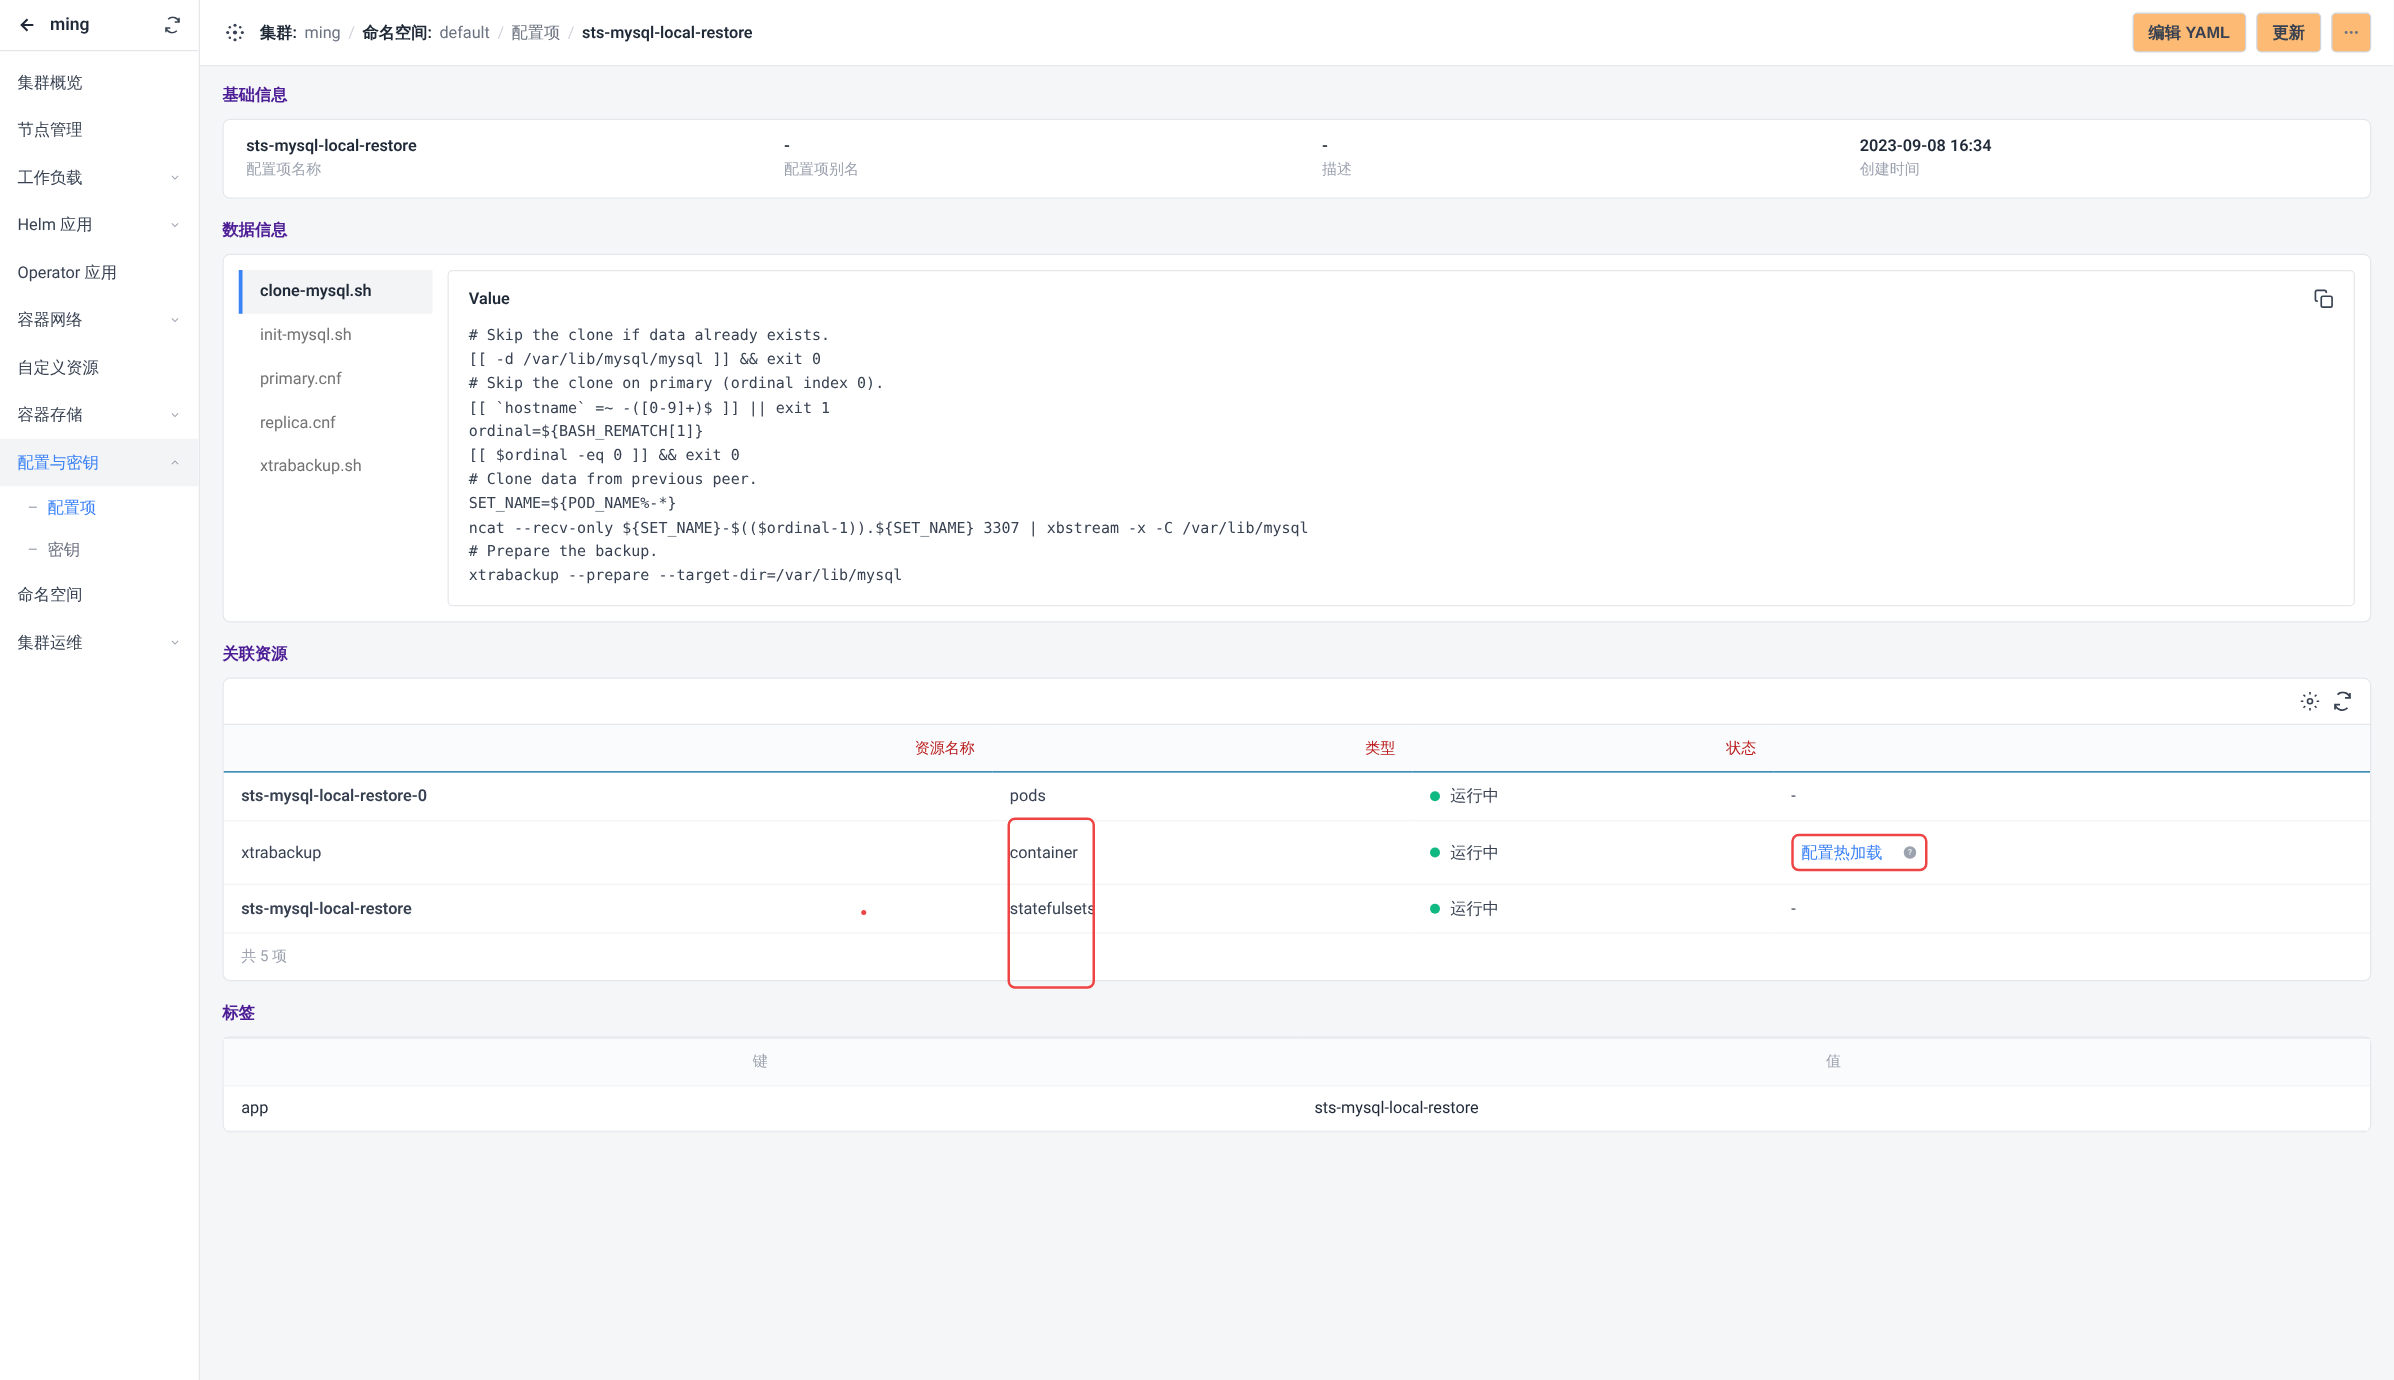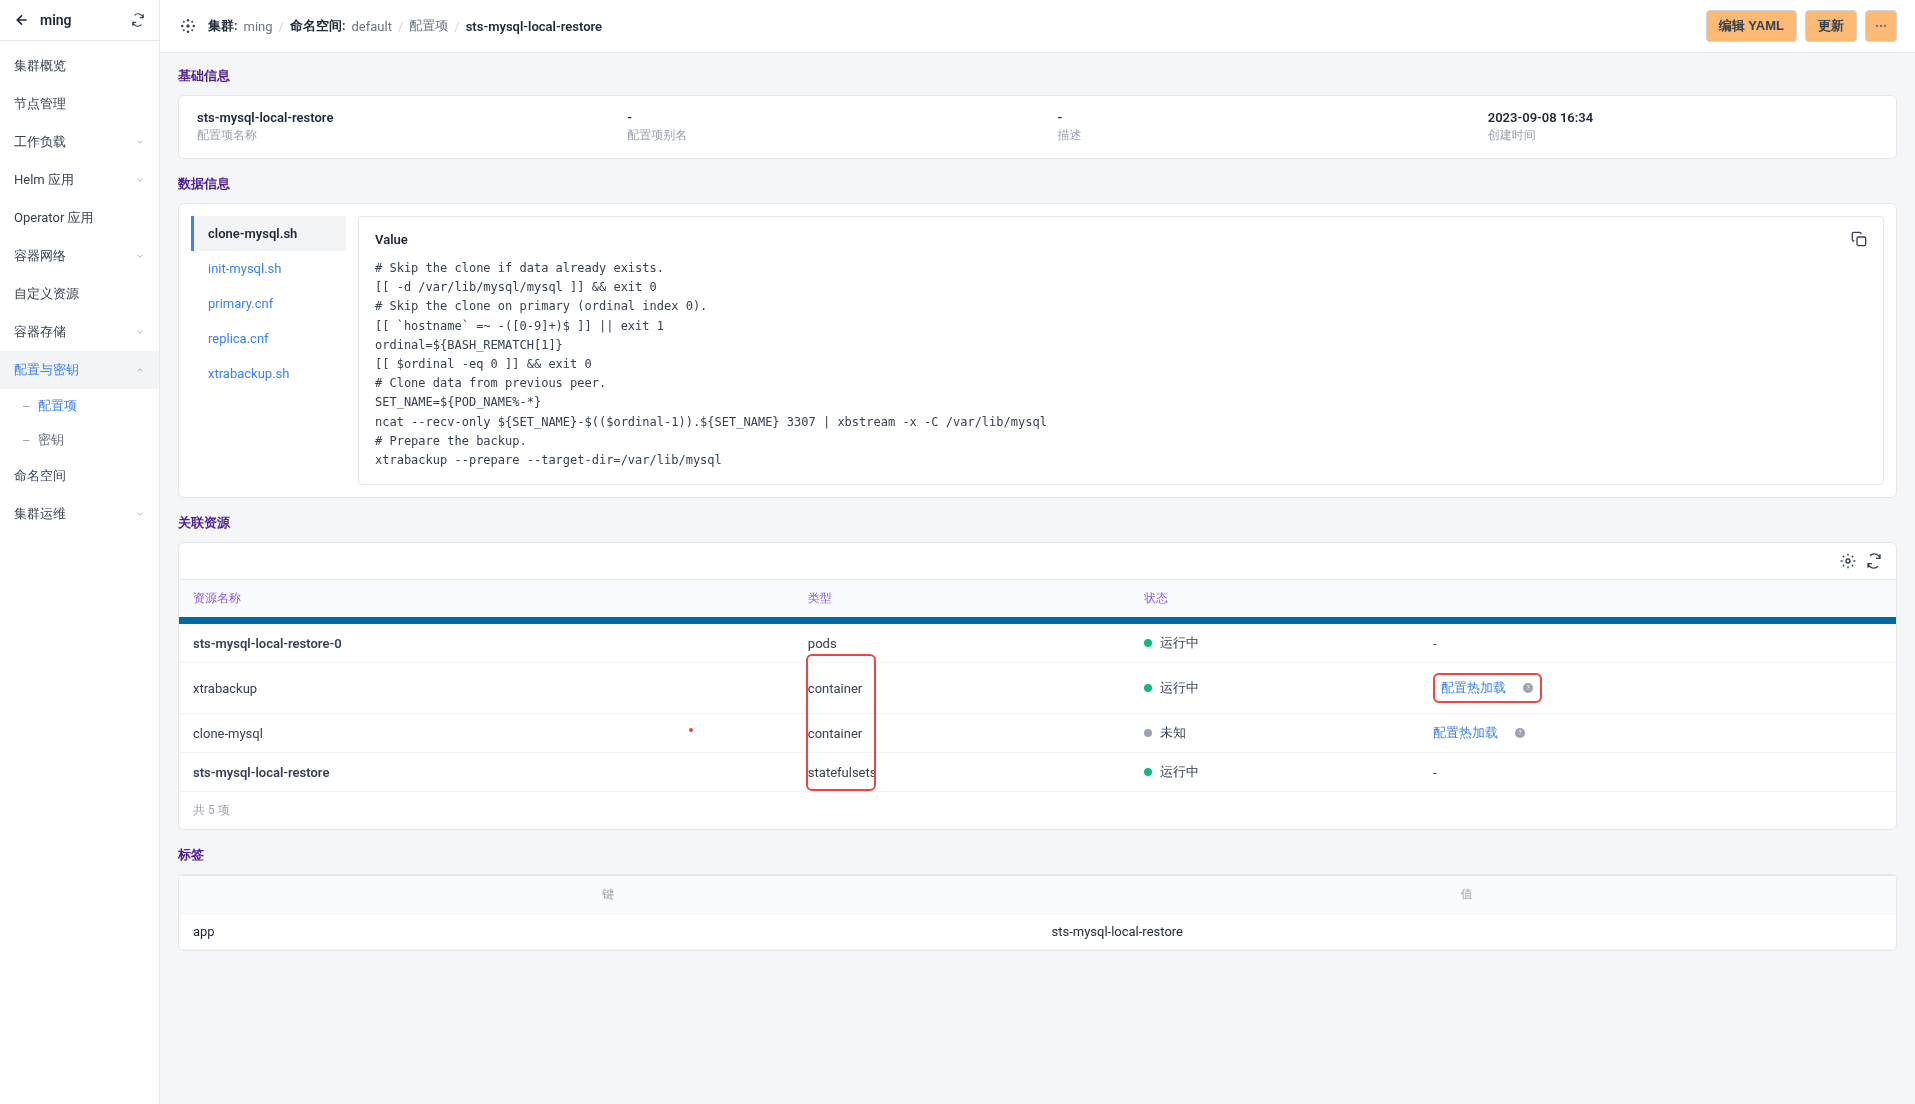--- a/index.html
+++ b/index.html
@@ -30,31 +30,31 @@
 .btn-icon { padding: 6px 8px; }
 .content { flex: 1; overflow-y: auto; padding: 14px 18px; }
 .section-title { font-size: 13px; font-weight: 600; margin-bottom: 10px; color: #4c1d95; }
 .card { background: #fff; border: 1px solid #e5e7eb; border-radius: 6px; padding: 14px 18px; margin-bottom: 16px; }
 .basic-info { display: flex; gap: 40px; }
 .basic-info-col { flex: 1; }
 .basic-info-value { font-size: 13px; font-weight: 600; color: #1f2937; margin-bottom: 2px; }
 .basic-info-label { font-size: 12px; color: #9ca3af; }
 .data-card { display: flex; gap: 12px; padding: 12px; }
 .file-list { width: 155px; border-right: 0; }
-.file-item { padding: 10px 14px; font-size: 13px; color: #3b82f6; cursor: pointer; border-left: 3px solid transparent; }
+.file-item { padding: 10px 14px; font-size: 13px; color: #737373; cursor: pointer; border-left: 3px solid transparent; }
 .file-item.active { background: #f3f4f6; color: #1f2937; font-weight: 600; border-left-color: #3b82f6; border-radius: 0; }
 .value-panel { flex: 1; border: 1px solid #e5e7eb; border-radius: 4px; padding: 14px 16px; position: relative; }
 .value-header { display: flex; justify-content: space-between; align-items: center; margin-bottom: 12px; }
 .value-title { font-weight: 600; font-size: 13px; text-align: right; }
 .copy-icon { width: 16px; height: 16px; cursor: pointer; }
 .code-block { font-family: ui-monospace, "SF Mono", Menlo, Consolas, monospace; font-size: 12px; white-space: pre-wrap; line-height: 1.6; color: #374151; }
 .resources-card { padding: 0; }
 .resources-header { display: flex; justify-content: flex-end; padding: 10px 14px; gap: 10px; }
 .res-table { width: 100%; border-collapse: collapse; }
-.res-table th { text-align: left; font-weight: 400; font-size: 12px; color: #8b5cf6; padding: 10px 14px; border-top: 1px solid #e5e7eb; border-bottom: 7px solid #0369a1; background: #fafbfc; }
+.res-table th { text-align: right; font-weight: 400; font-size: 12px; color: #b91c1c; padding: 10px 14px; border-top: 1px solid #e5e7eb; border-bottom: 1px solid #0369a1; background: #fafbfc; }
 .res-table td { padding: 10px 14px; border-bottom: 1px solid #f3f4f6; font-size: 13px; color: #374151; }
 .status-wrap { display: flex; align-items: center; gap: 8px; }
 .dot { width: 8px; height: 8px; border-radius: 50%; display: inline-block; }
 .dot-green { background: #10b981; }
 .dot-gray { background: #9ca3af; }
 .res-action { color: #3b82f6; display: inline-flex; align-items: center; gap: 16px; cursor: pointer; }
 .help-icon { width: 12px; height: 12px; }
 .res-footer { padding: 10px 14px; color: #9ca3af; font-size: 12px; }
 .cell-box { border: 2px solid #ef4444; border-radius: 6px; padding: 4px 6px; display: inline-block; }
 .labels-card { padding: 0; }
@@ -288,37 +288,20 @@
                 </td>
                 <td><span class="cell-box"><span class="res-action">
                       <span>配置热加载</span>
                       <svg viewBox="0 0 24 24" class="help-icon">
                         <circle cx="12" cy="12" r="10" fill="#9ca3af"></circle>
                         <text x="12" y="16" text-anchor="middle" font-size="13" fill="#fff">?</text>
                       </svg>
                     </span></span></td>
               </tr>
               <tr>
-                <td>clone-mysql</td>
-                <td>container</td>
-                <td>
-                  <span class="status-wrap">
-                    <span class="dot dot-gray"></span>
-                    <span>未知</span>
-                  </span>
-                </td>
-                <td><span class="res-action">
-                    <span>配置热加载</span>
-                    <svg viewBox="0 0 24 24" class="help-icon">
-                      <circle cx="12" cy="12" r="10" fill="#9ca3af"></circle>
-                      <text x="12" y="16" text-anchor="middle" font-size="13" fill="#fff">?</text>
-                    </svg>
-                  </span></td>
-              </tr>
-              <tr>
                 <td style="font-weight: 600;">sts-mysql-local-restore</td>
                 <td>statefulsets</td>
                 <td>
                   <span class="status-wrap">
                     <span class="dot dot-green"></span>
                     <span>运行中</span>
                   </span>
                 </td>
                 <td>-</td>
               </tr>

